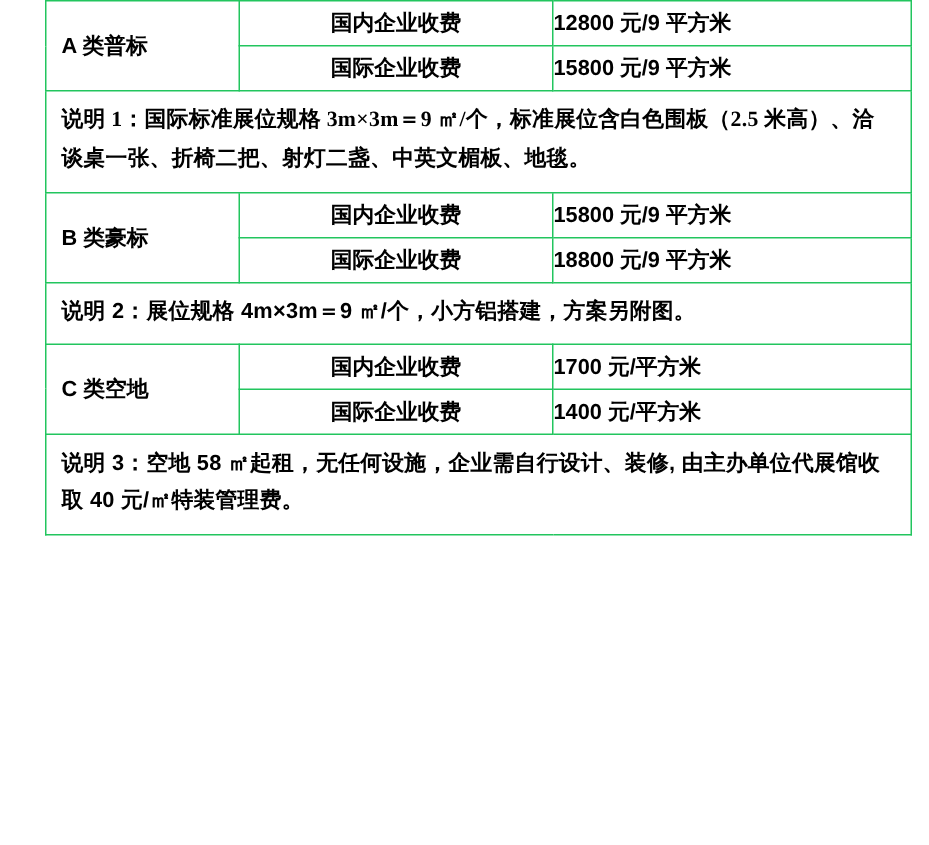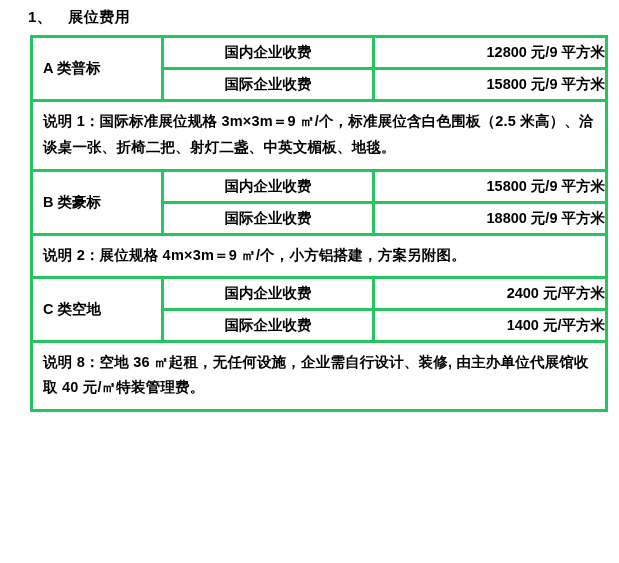--- a/index.html
+++ b/index.html
@@ -32,59 +32,57 @@
     display: inline-block;
     margin-right: 16px;
   }
   table.fee-table {
     border-collapse: collapse;
     width: 578px;
     margin-left: 30px;
     table-layout: fixed;
   }
   table.fee-table td {
-    border: 3px solid #22c55e;
+    border: 1px solid #22c55e;
     font-size: 14.5px;
     font-weight: bold;
     padding: 0;
     vertical-align: middle;
   }
   .cat-cell {
     width: 118px;
     text-align: left;
     padding-left: 10px !important;
     height: 58px;
   }
   .type-cell {
     width: 208px;
     text-align: center;
     height: 29px;
   }
   .price-cell {
-    text-align: right;
+    text-align: left;
     height: 29px;
   }
   .note-cell {
     padding: 7px 10px 8px 10px !important;
     line-height: 1.75;
     text-align: left;
     letter-spacing: 0.2px;
   }
   .note-cell.tall {
     line-height: 1.78;
+    font-family: Liberation Serif, serif;
   }
 </style>
 </head>
 <body>
 
 <div class="page">
 
-  <div class="heading">
-    <span class="num">1、</span><span>展位费用</span>
-  </div>
 
   <table class="fee-table">
     <tbody>
 
       <tr>
         <td class="cat-cell" rowspan="2">A 类普标</td>
         <td class="type-cell">国内企业收费</td>
         <td class="price-cell">12800 元/9 平方米</td>
       </tr>
       <tr>
@@ -106,26 +104,26 @@
         <td class="price-cell">18800 元/9 平方米</td>
       </tr>
 
       <tr>
         <td class="note-cell" colspan="3">说明 2：展位规格 4m×3m＝9 ㎡/个，小方铝搭建，方案另附图。</td>
       </tr>
 
       <tr>
         <td class="cat-cell" rowspan="2">C 类空地</td>
         <td class="type-cell">国内企业收费</td>
-        <td class="price-cell">2400 元/平方米</td>
+        <td class="price-cell">1700 元/平方米</td>
       </tr>
       <tr>
         <td class="type-cell">国际企业收费</td>
         <td class="price-cell">1400 元/平方米</td>
       </tr>
 
       <tr>
-        <td class="note-cell" colspan="3">说明 8：空地 36 ㎡起租，无任何设施，企业需自行设计、装修, 由主办单位代展馆收取 40 元/㎡特装管理费。</td>
+        <td class="note-cell" colspan="3">说明 3：空地 58 ㎡起租，无任何设施，企业需自行设计、装修, 由主办单位代展馆收取 40 元/㎡特装管理费。</td>
       </tr>
     </tbody>
   </table>
 
 </div>
 
 </body></html>

